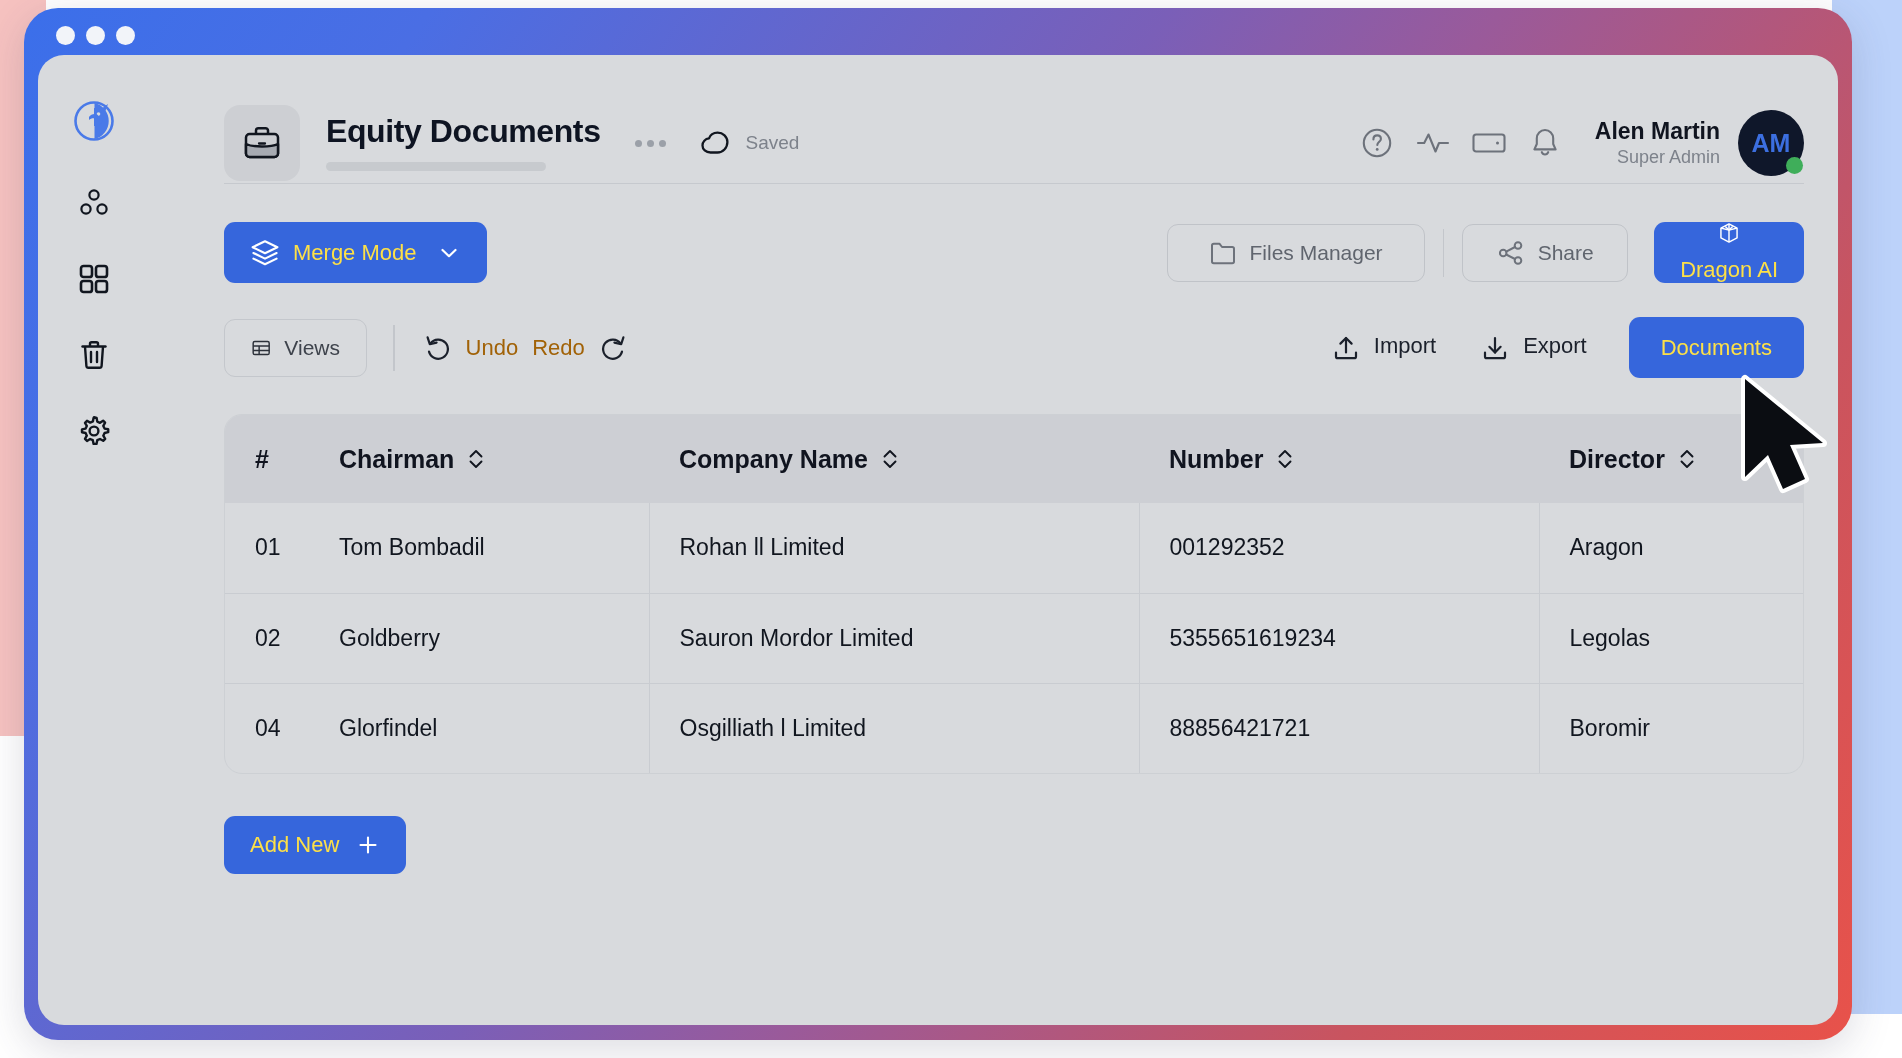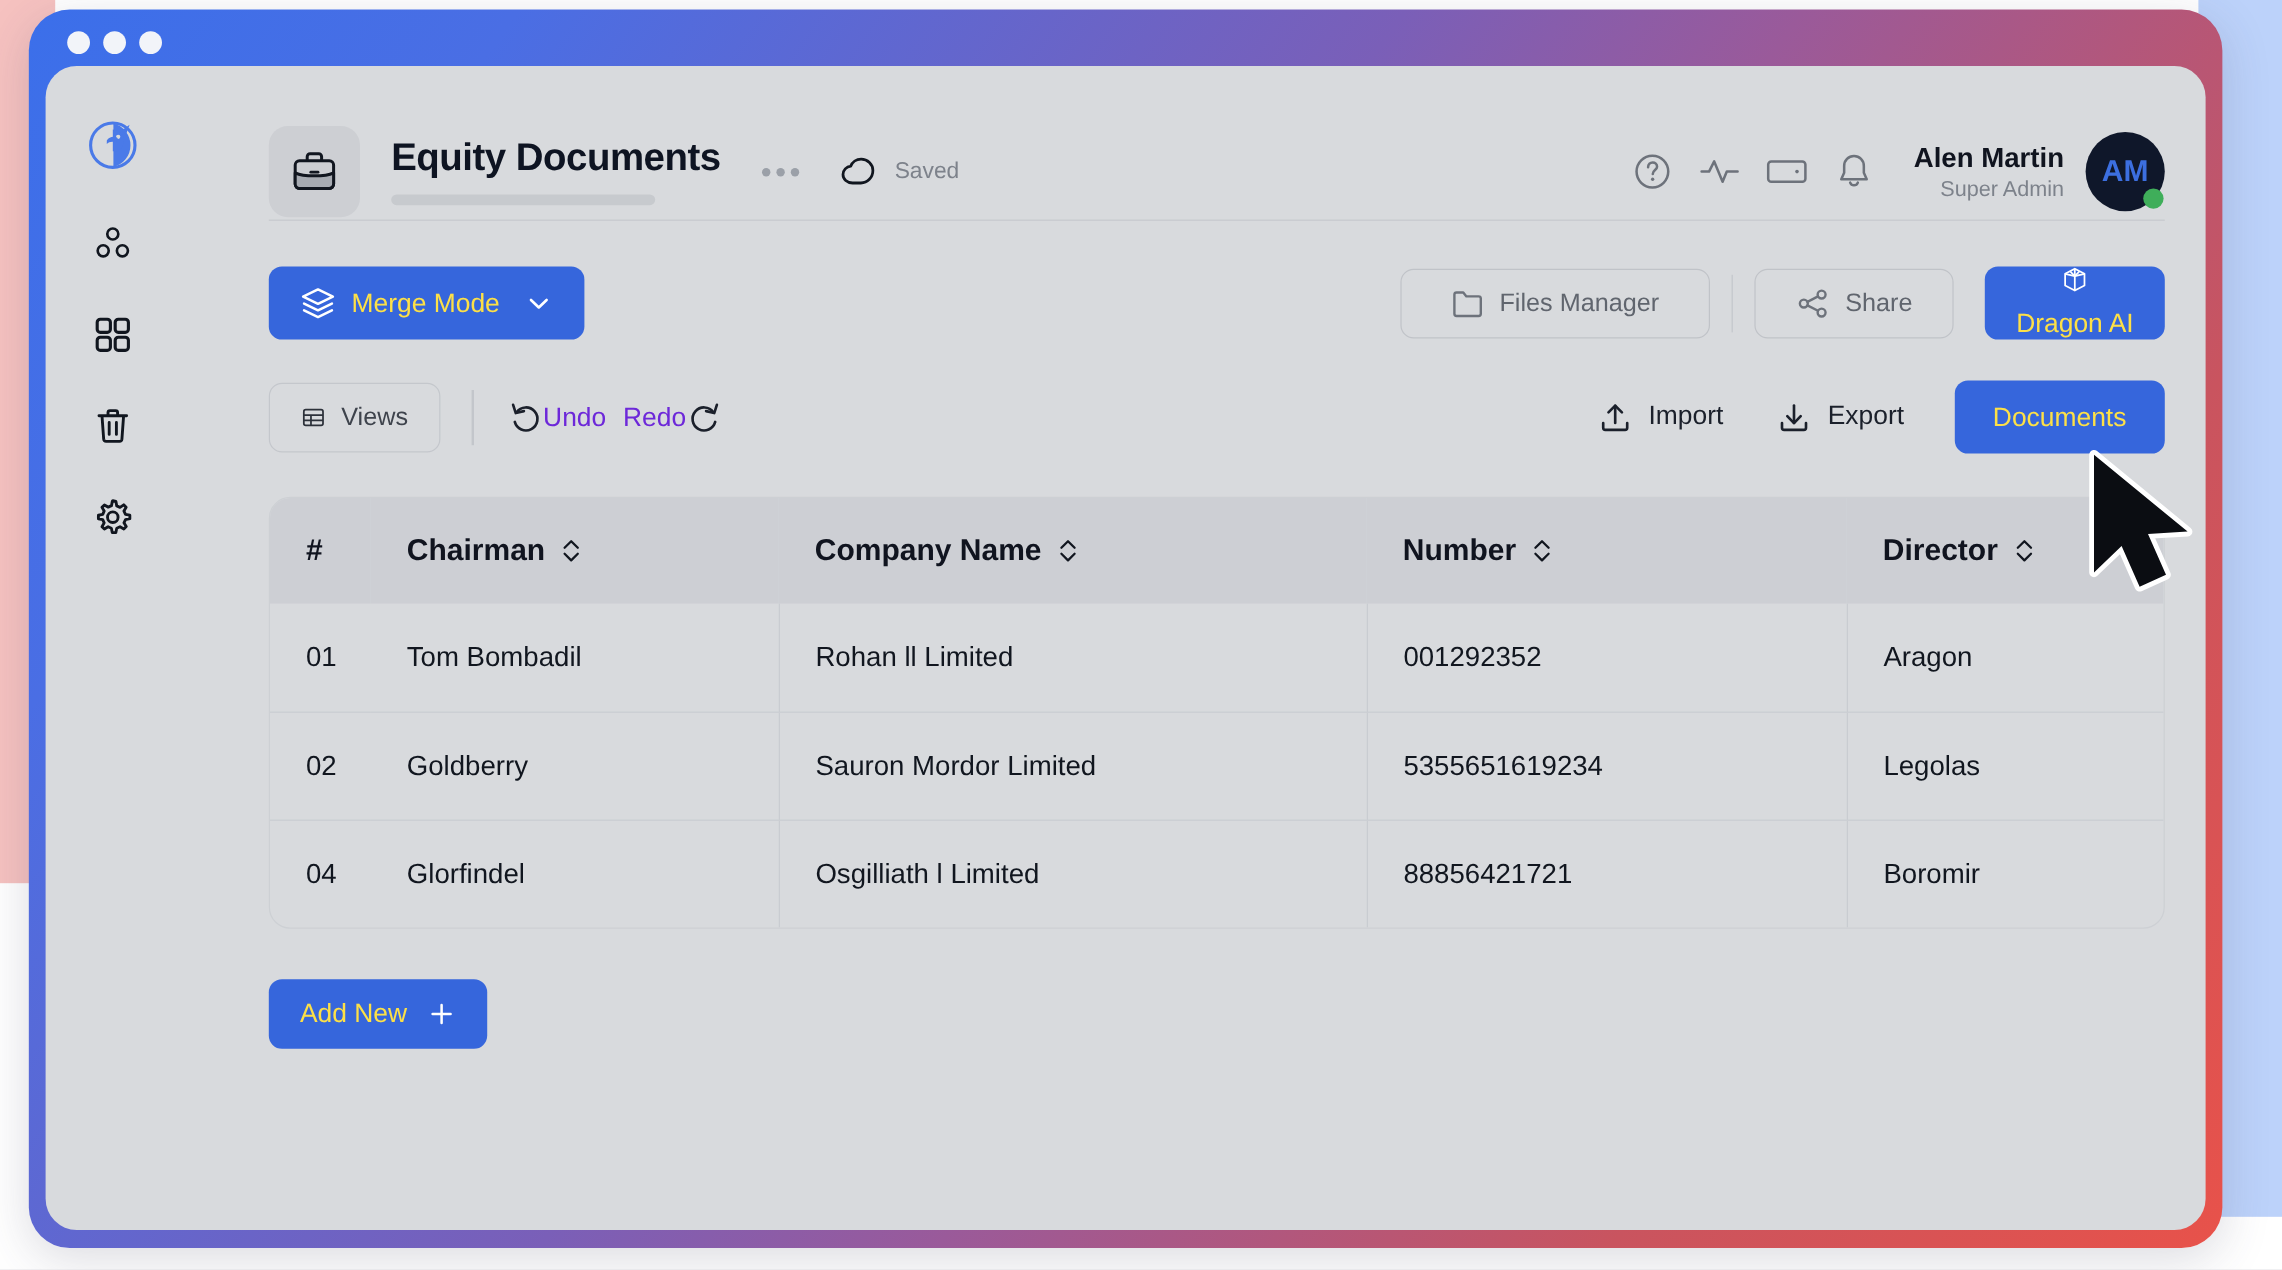--- a/index.html
+++ b/index.html
@@ -284,22 +284,23 @@
     margin: 0 28px 0 26px;
   }
   .ur-group {
     display: flex;
     align-items: center;
     gap: 14px;
   }
   .ur-btn {
     display: inline-flex;
     align-items: center;
+    gap: 13px;
     font-size: 22px;
-    color: #6d28d9;
+    color: #a16207;
     cursor: pointer;
   }
   .tb2-right {
     margin-left: auto;
     display: flex;
     align-items: center;
     gap: 0;
   }
   .ie-btn {
     display: inline-flex;

